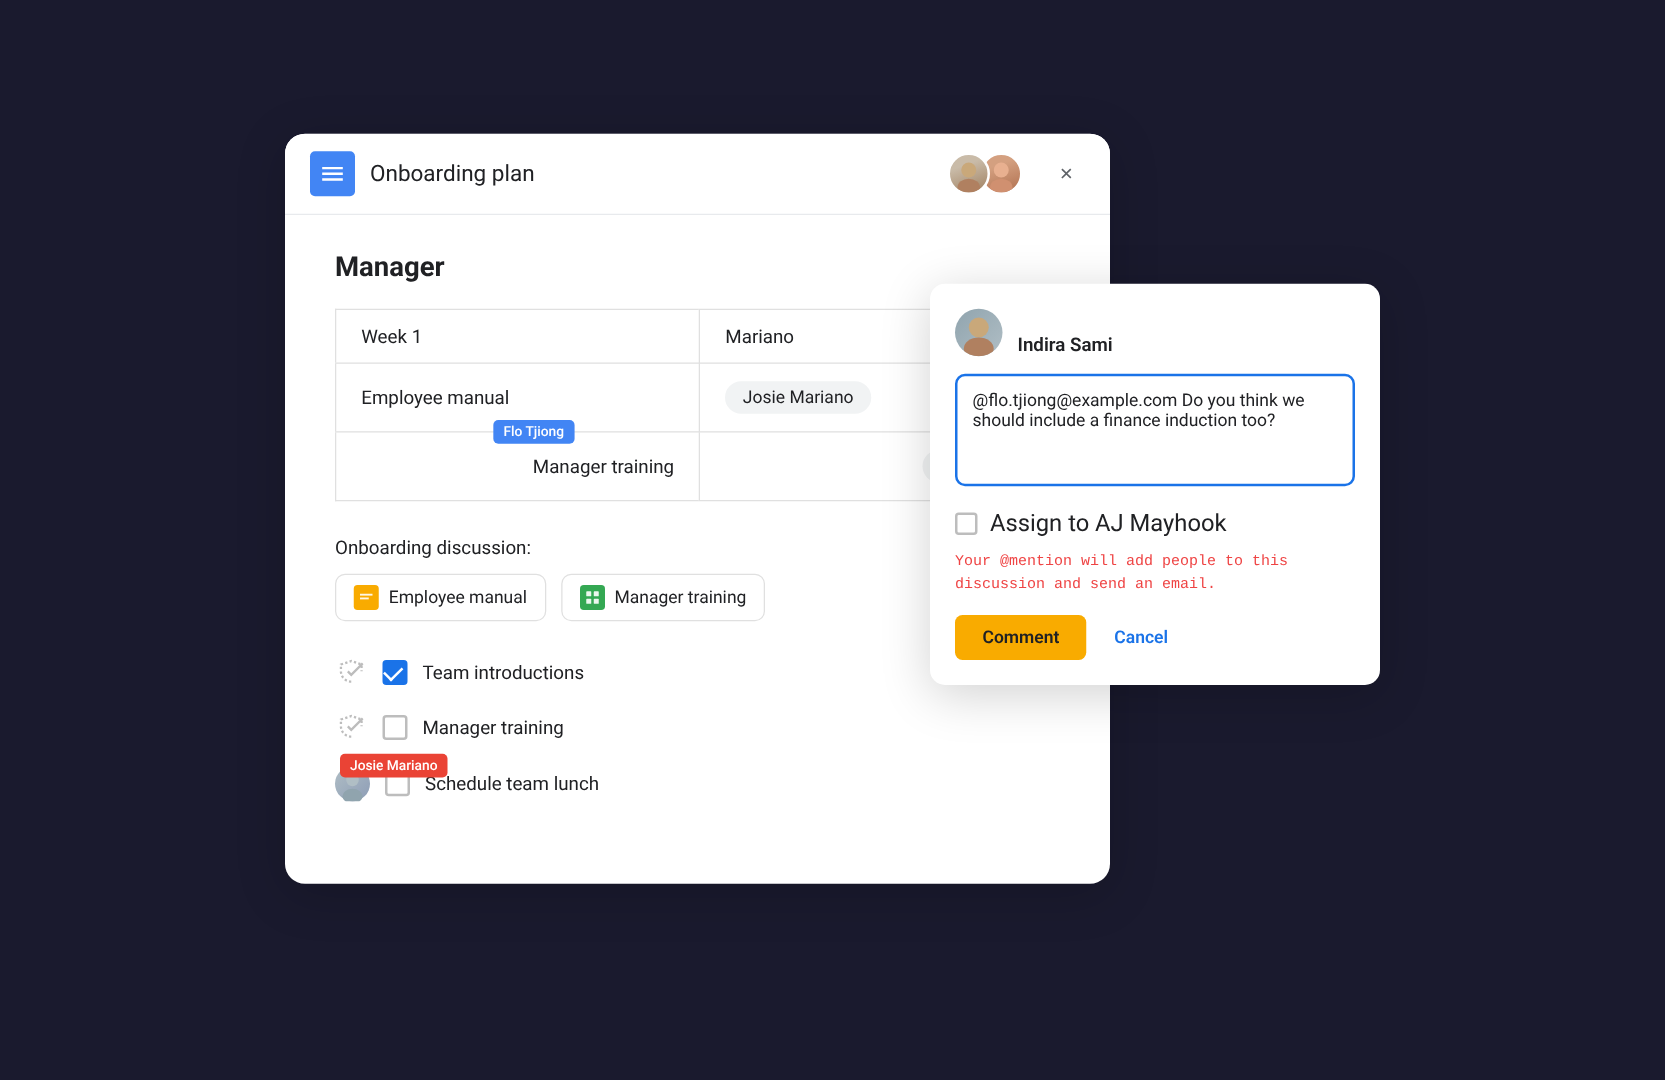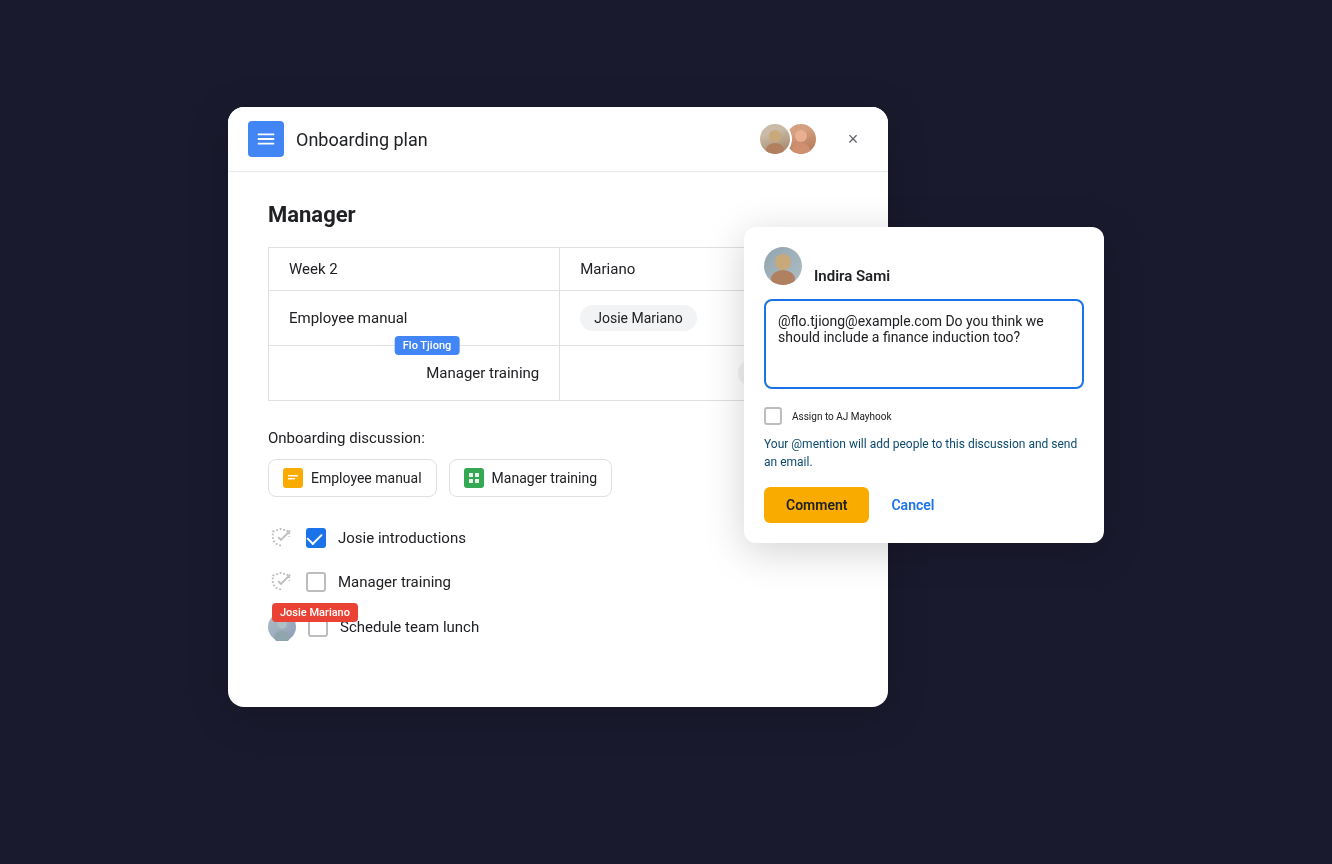--- a/index.html
+++ b/index.html
@@ -381,29 +381,30 @@
       width: 18px;
       height: 18px;
       border: 2px solid #bdbdbd;
       border-radius: 3px;
       background: white;
       flex-shrink: 0;
       cursor: pointer;
     }
 
     .assign-label {
-      font-size: 10px;
+      font-size: 19px;
       color: #202124;
     }
 
     .assign-hint {
       font-size: 12px;
-      color: #0c4a6e;
+      color: #ef4444;
       margin-bottom: 16px;
       line-height: 1.5;
+      font-family: Liberation Mono, monospace;
     }
 
     .comment-actions {
       display: flex;
       gap: 8px;
       align-items: center;
     }
 
     .btn-comment {
       background: #f9ab00;
@@ -468,21 +469,21 @@
       </div>
       <button class="close-btn">×</button>
     </div>
 
     <div class="doc-body">
       <div class="section-title">Manager</div>
 
       <table class="timeline-table">
         <thead>
           <tr>
-            <th>Week 2</th>
+            <th>Week 1</th>
             <th>Mariano</th>
           </tr>
         </thead>
         <tbody>
           <tr>
             <td>Employee manual</td>
             <td>
               <span class="contact-badge">Josie Mariano</span>
             </td>
           </tr>
@@ -527,21 +528,21 @@
       <div class="checklist">
 
         <div class="checklist-item">
           <div class="checklist-icon">
             <svg viewBox="0 0 24 24" fill="none" stroke="#bdbdbd" stroke-width="2">
               <path d="M9 11l3 3L22 4"></path>
               <path d="M12 20a9 9 0 01-9-9V5l9-3 9 3v6" stroke-dasharray="2 2"></path>
             </svg>
           </div>
           <div class="checkbox checked"></div>
-          <span class="checklist-text">Josie introductions</span>
+          <span class="checklist-text">Team introductions</span>
         </div>
 
         <div class="checklist-item">
           <div class="checklist-icon">
             <svg viewBox="0 0 24 24" fill="none" stroke="#bdbdbd" stroke-width="2">
               <path d="M9 11l3 3L22 4"></path>
               <path d="M12 20a9 9 0 01-9-9V5l9-3 9 3v6" stroke-dasharray="2 2"></path>
             </svg>
           </div>
           <div class="checkbox"></div>

